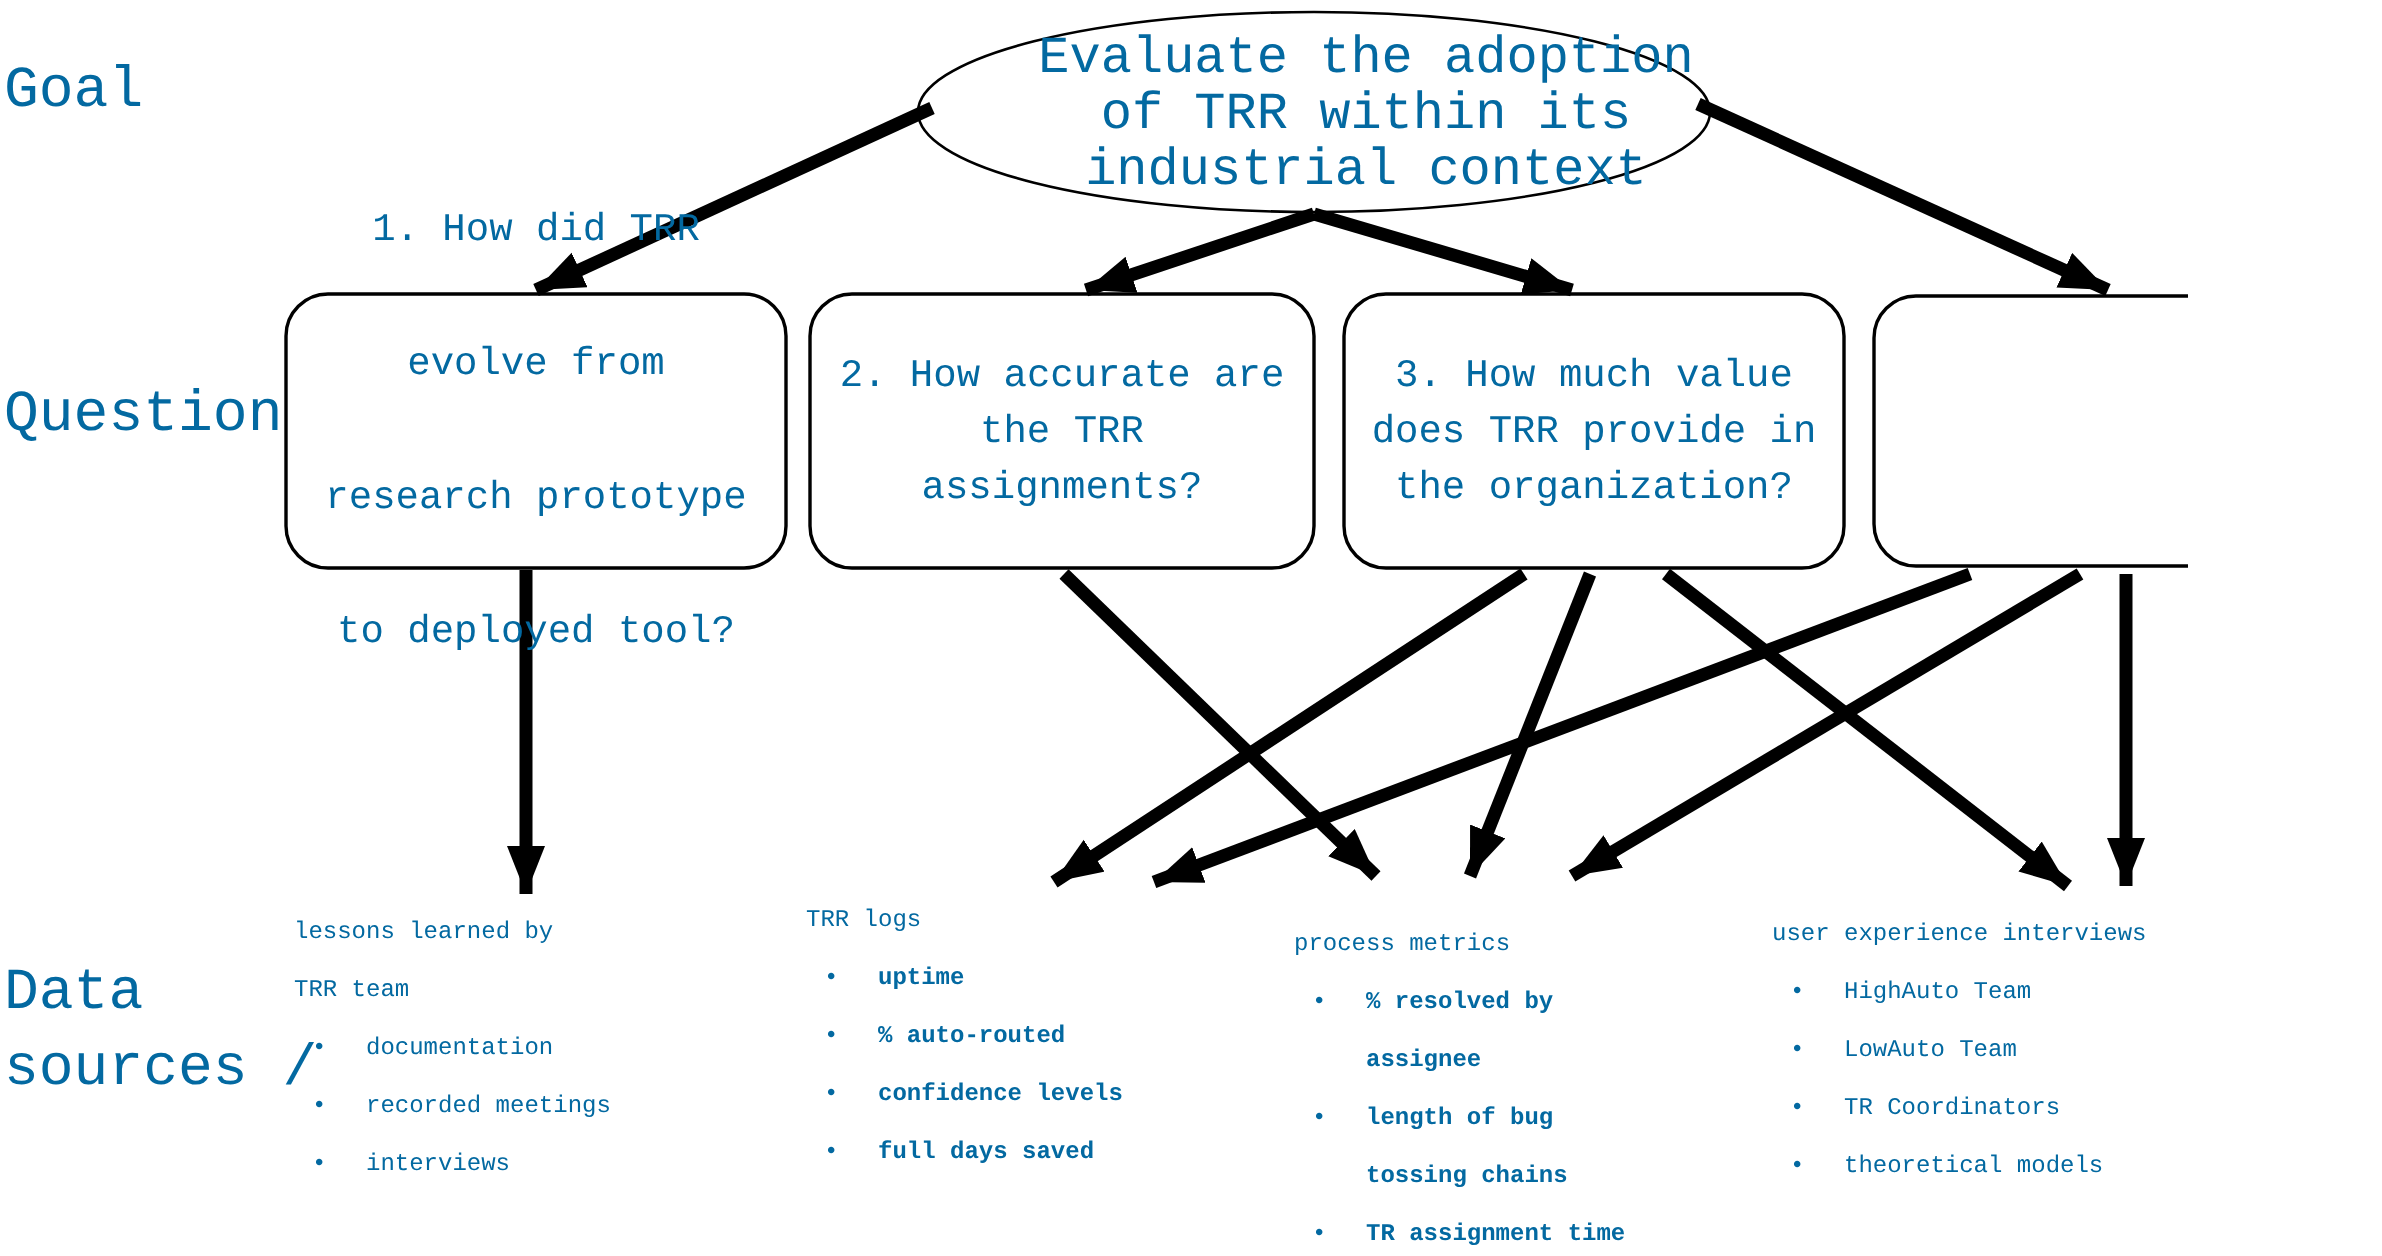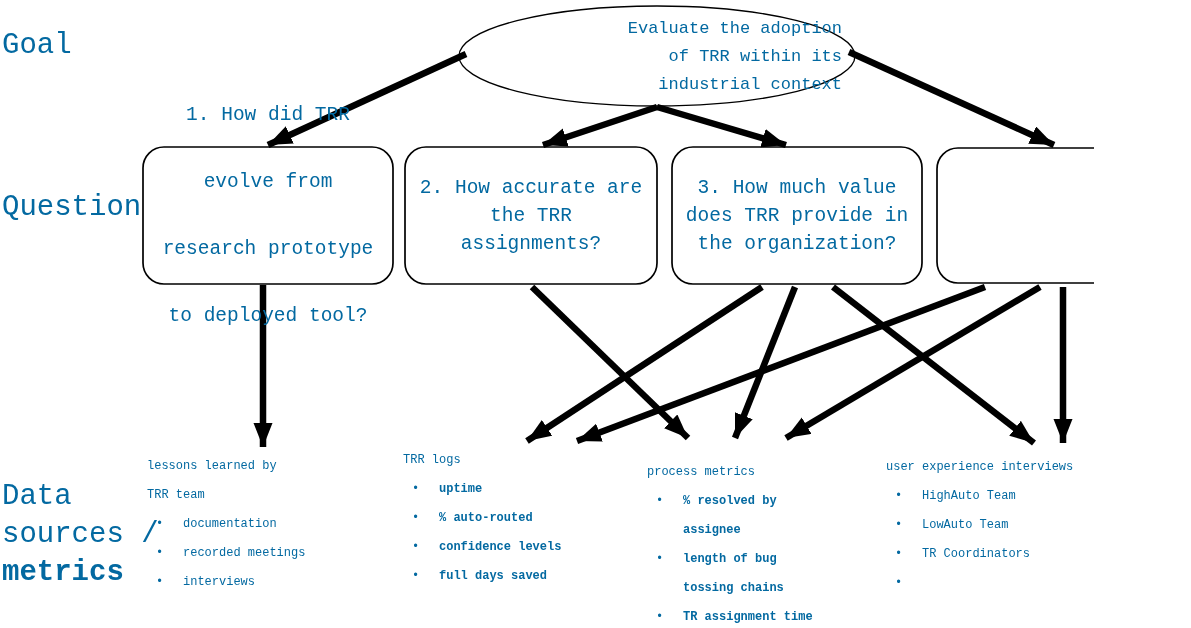--- a/index.html
+++ b/index.html
@@ -28,23 +28,23 @@
     line-height: 38px;
     white-space: nowrap;
   }
   .lbl-goal     { left: 2px; top: 27px; }
   .lbl-question { left: 2px; top: 189px; }
   .lbl-data     { left: 2px; top: 478px; }
   .lbl-data .bold-line { font-weight: bold; }
 
   .goal-text {
     position: absolute;
-    left: 446px; top: 15px; width: 396px;
-    text-align: right;
-    font-size: 17px; line-height: 28px;
+    left: 485px; top: 15px; width: 396px;
+    text-align: center;
+    font-size: 26px; line-height: 28px;
   }
 
   .qtext {
     position: absolute;
     display: flex; flex-direction: column; justify-content: center;
     text-align: center;
     font-size: 19.5px; line-height: 28px;
   }
   .q1 { left: 143px; top: 147px; width: 250px; height: 137px; gap: 39px; }
   .q2 { left: 405px; top: 147px; width: 252px; height: 137px; }
@@ -93,21 +93,20 @@
         <line x1="1040" y1="287" x2="786" y2="438" class="arrow" marker-end="url(#ah)"></line>
         <line x1="1063" y1="287" x2="1063" y2="443" class="arrow" marker-end="url(#ah)"></line>
       </g>
   </svg>
 
   <div class="side-label lbl-goal">Goal</div>
   <div class="side-label lbl-question">Question</div>
   <div class="side-label lbl-data">
     <div>Data</div>
     <div>sources /</div>
-    <div class="bold-line">metrics</div>
   </div>
 
   <div class="goal-text">
     <div>Evaluate the adoption</div>
     <div>of TRR within its</div>
     <div>industrial context</div>
   </div>
 
   <div class="qtext q1">
     <div>1. How did TRR</div>
@@ -209,17 +208,18 @@
       <li class="bullet">
         <span class="dot">•</span>
         <span class="btxt">LowAuto Team</span>
       </li>
       <li class="bullet">
         <span class="dot">•</span>
         <span class="btxt">TR Coordinators</span>
       </li>
       <li class="bullet">
         <span class="dot">•</span>
+        <span class="btxt">theoretical models</span>
       </li>
     </ul>
   </div>
 
 </div>
 
 </body></html>

